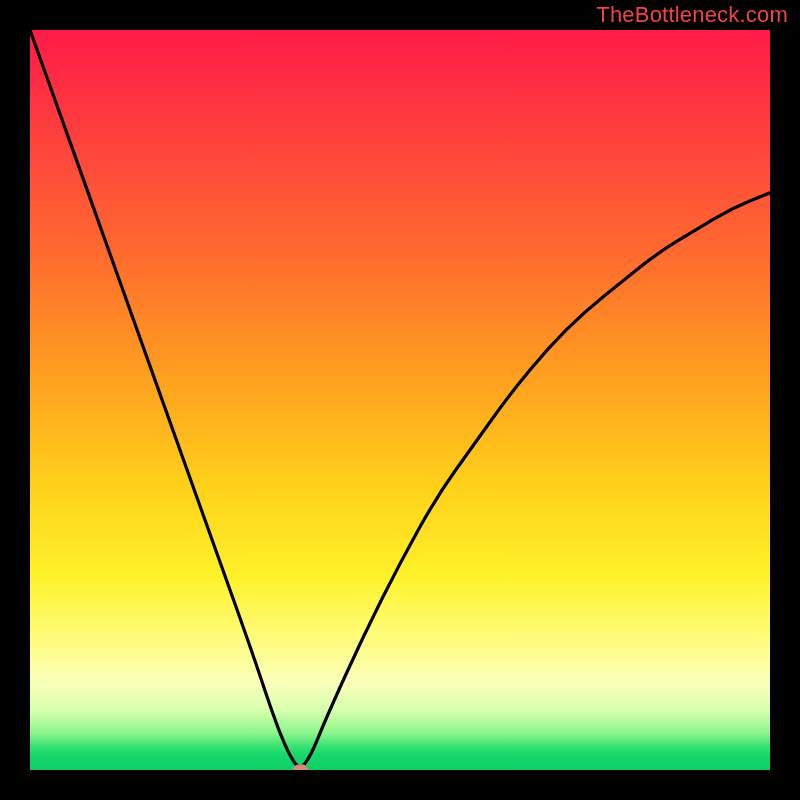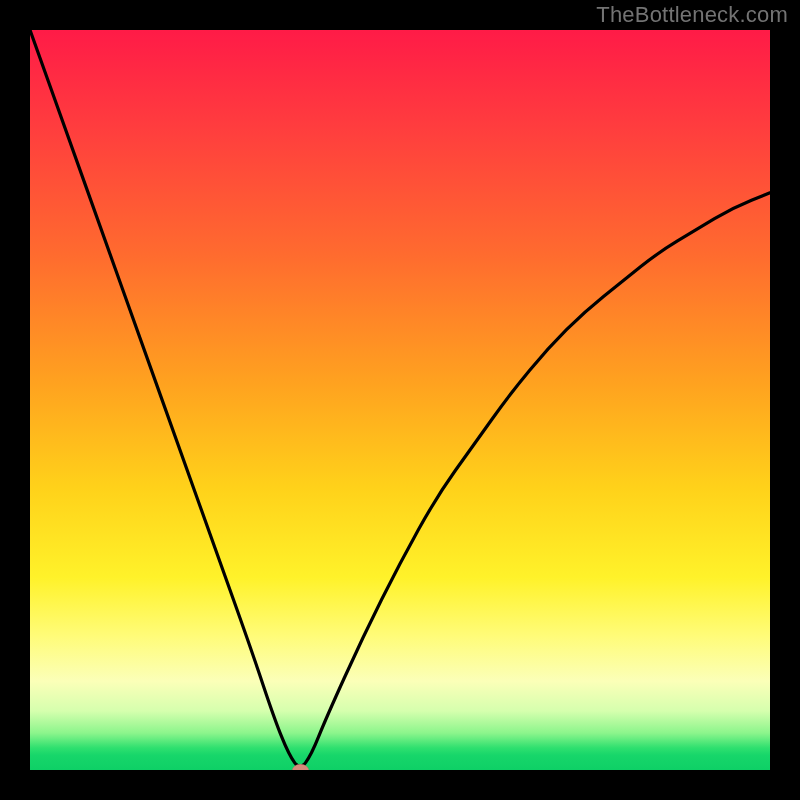--- a/index.html
+++ b/index.html
@@ -14,21 +14,21 @@
   .outer {
     position: relative;
     width: 800px;
     height: 800px;
     background: #000;
   }
   .attribution {
     position: absolute;
     top: 2px;
     right: 12px;
-    color: #737373;
+    color: #ef4444;
     font-size: 22px;
     font-weight: 500;
     letter-spacing: 0.2px;
     z-index: 10;
   }
   .plot {
     position: absolute;
     left: 30px;
     top: 30px;
     width: 740px;

